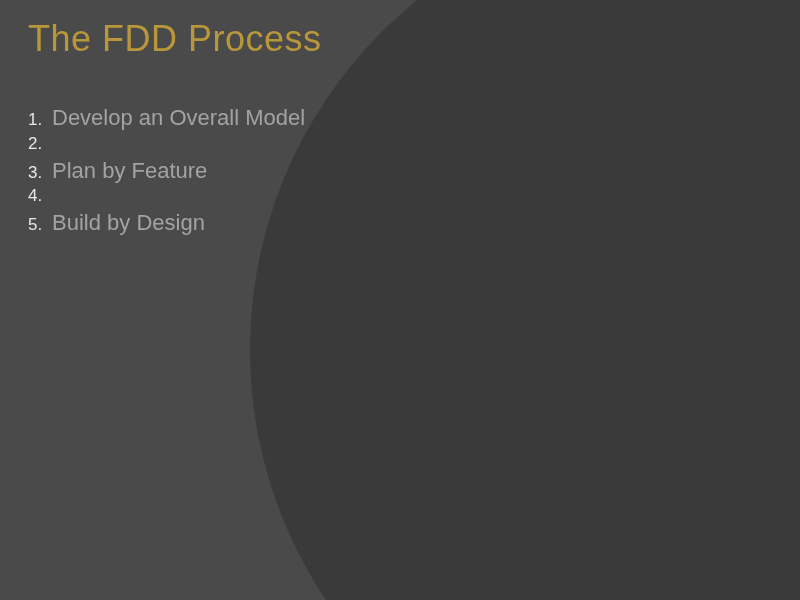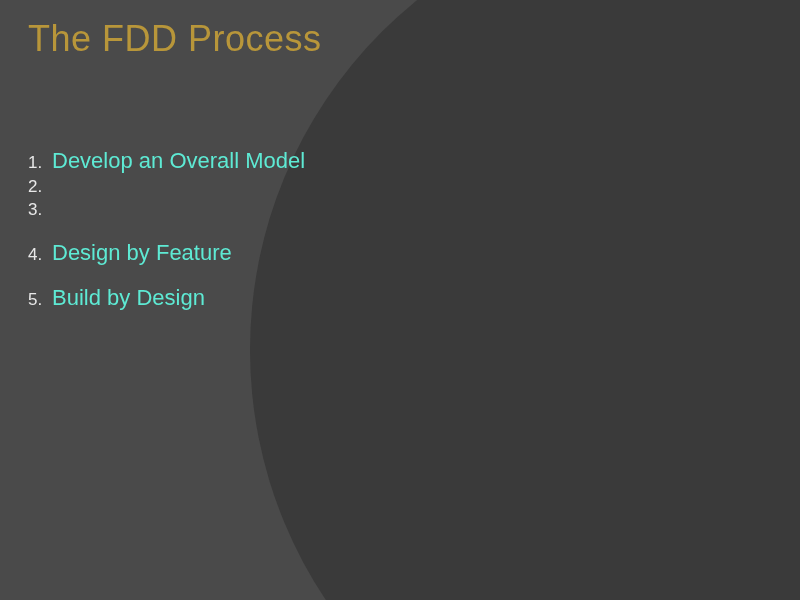--- a/index.html
+++ b/index.html
@@ -27,65 +27,64 @@
     }
     .content {
       position: relative;
       z-index: 1;
       padding: 18px 0 0 28px;
     }
     .title {
       font-size: 36px;
       font-weight: normal;
       color: #b8963a;
-      margin-bottom: 70px;
+      margin-bottom: 43px;
       letter-spacing: 0.5px;
     }
     .list {
       padding-left: 0;
       list-style: none;
     }
     .list-item {
       color: #e8e8e8;
       font-size: 22px;
       line-height: 1.35;
       display: flex;
       align-items: baseline;
     }
     .list-number {
       font-size: 17px;
       color: #e8e8e8;
       margin-right: 6px;
       min-width: 18px;
     }
     .list-text {
-      color: #5eead4;
-      margin-top: 16px;
+      color: #a3a3a3;
     }
   </style>
 </head>
 <body>
 
 <div class="bg-circle"></div>
 
 <div class="content">
   <h1 class="title">The FDD Process</h1>
   <ol class="list">
     <li class="list-item">
       <span class="list-number">1.</span>
       <span class="list-text">Develop an Overall Model</span>
     </li>
     <li class="list-item">
       <span class="list-number">2.</span>
     </li>
     <li class="list-item">
       <span class="list-number">3.</span>
+      <span class="list-text">Plan by Feature</span>
     </li>
     <li class="list-item">
       <span class="list-number">4.</span>
-      <span class="list-text">Design by Feature</span>
     </li>
     <li class="list-item">
       <span class="list-number">5.</span>
       <span class="list-text">Build by Design</span>
     </li>
   </ol>
 </div>
 
 </body></html>

